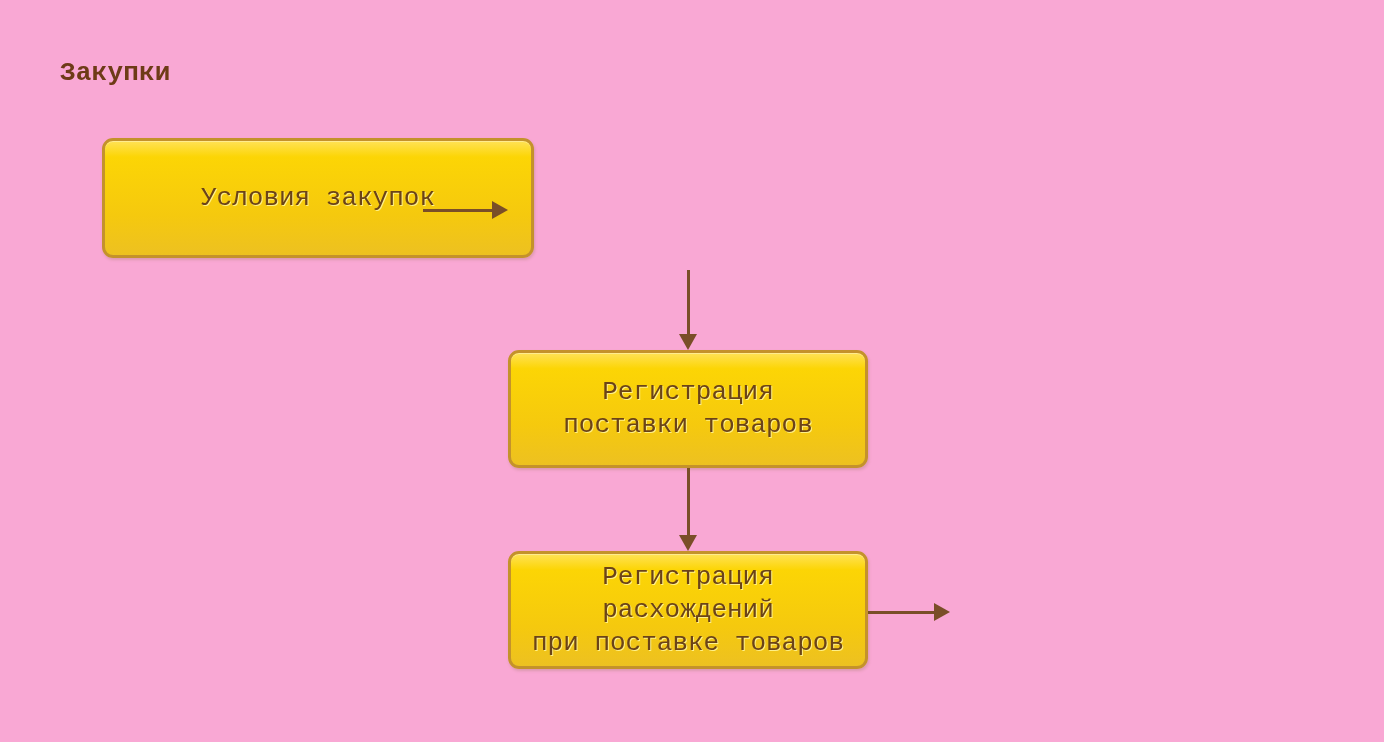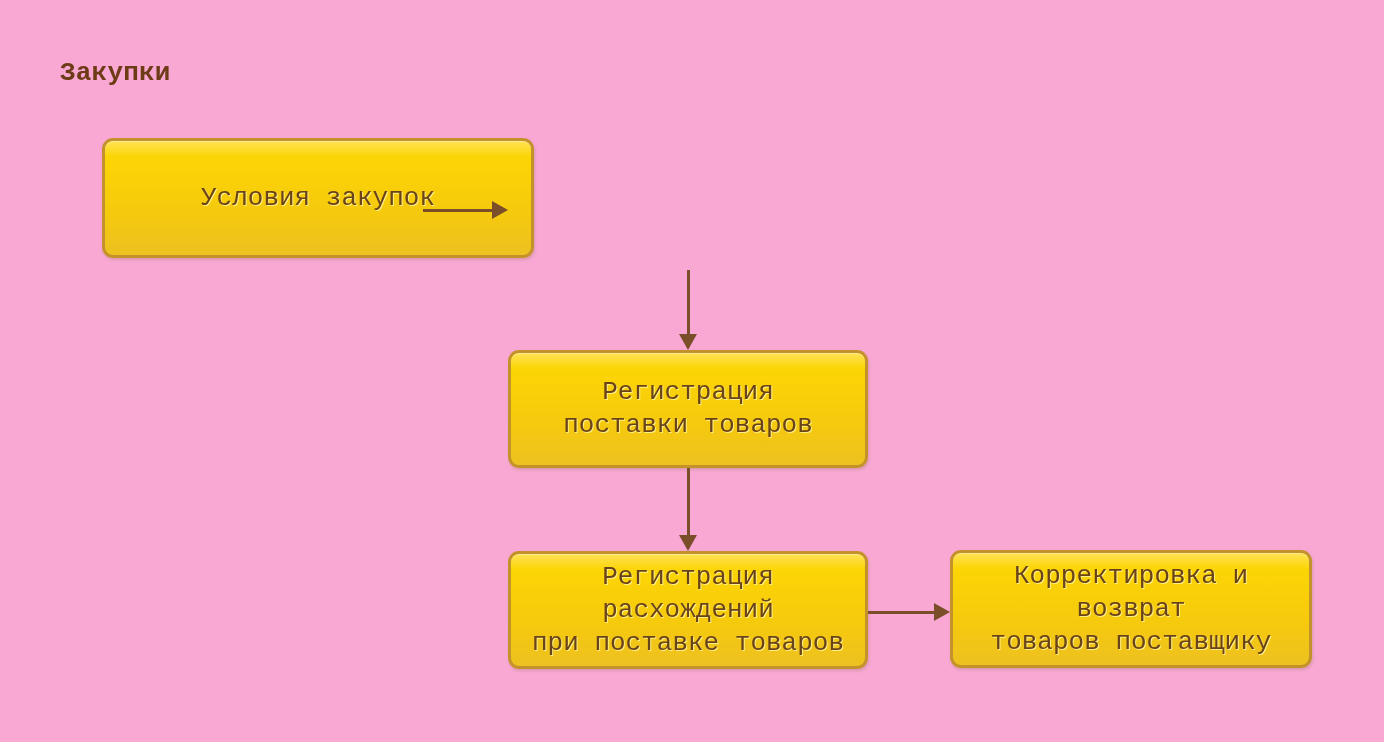--- a/index.html
+++ b/index.html
@@ -88,22 +88,20 @@
   <div class="node node-1">Условия закупок</div>
 
 
   <div class="node node-3">Регистрация
 поставки товаров</div>
 
   <div class="node node-4">Регистрация
 расхождений
 при поставке товаров</div>
 
-  <div class="node node-5">Корректировка и возврат
-товаров поставщику</div>
 
   <div class="arrow arrow-h arrow-1">
     <div class="shaft"></div>
     <div class="head"></div>
   </div>
 
   <div class="arrow arrow-v arrow-2">
     <div class="shaft"></div>
     <div class="head"></div>
   </div>

